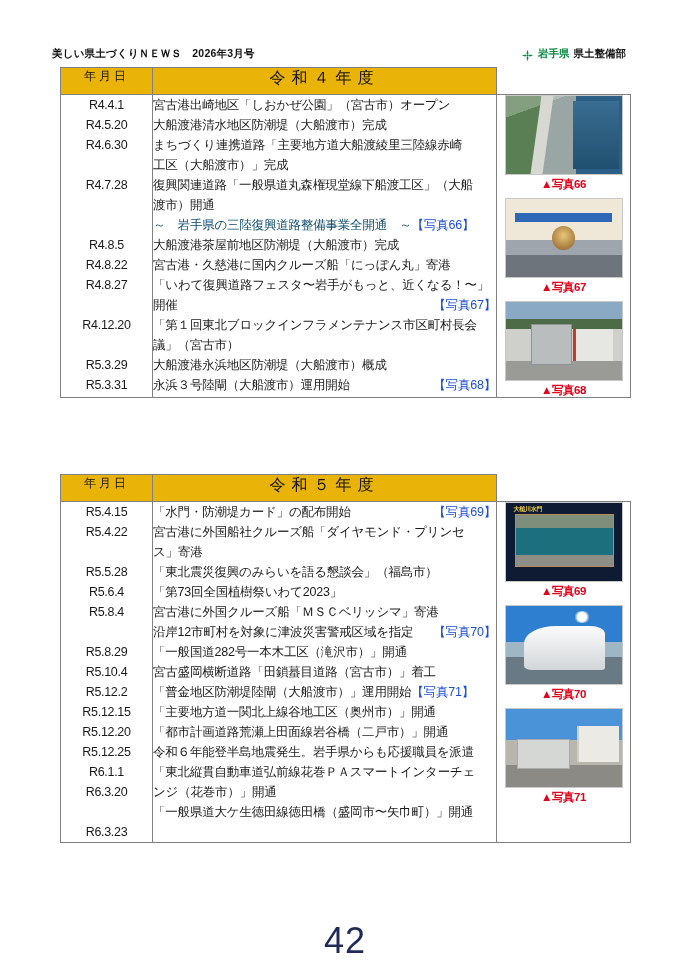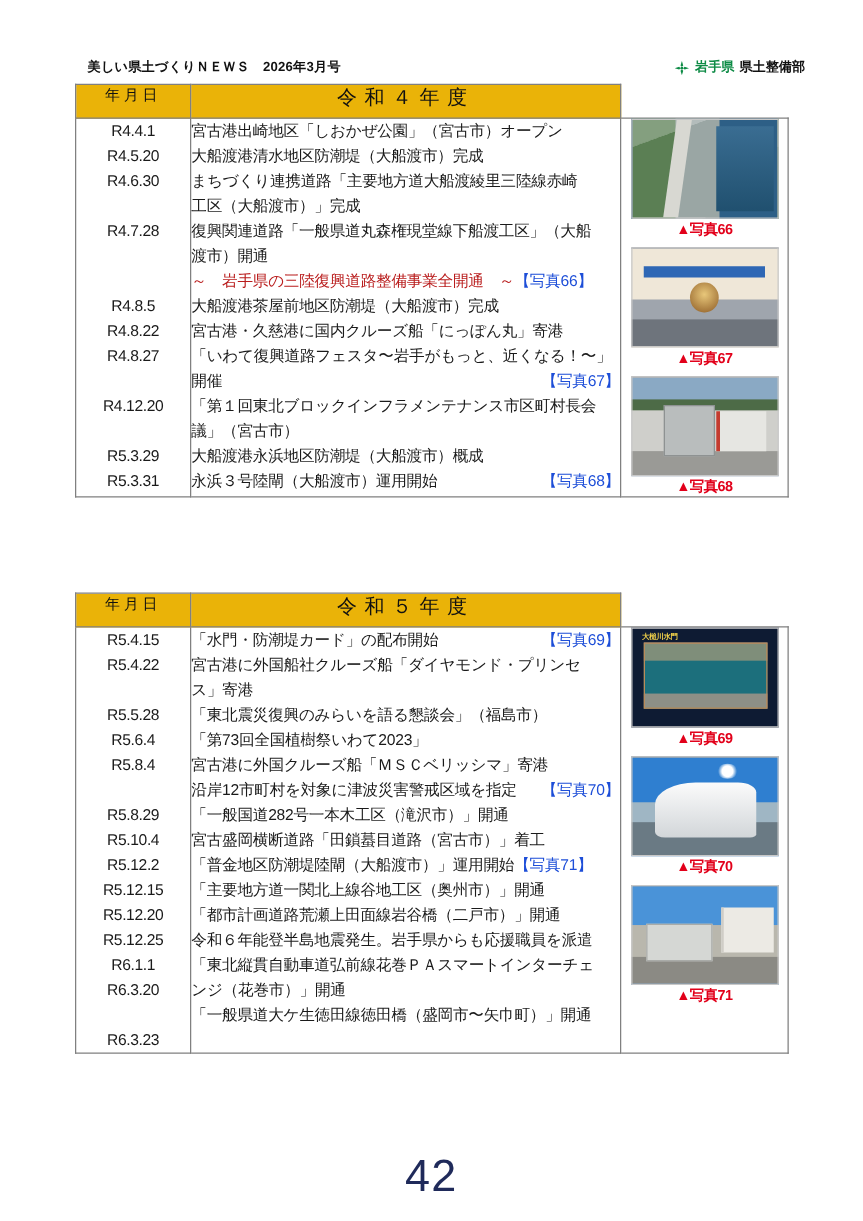--- a/index.html
+++ b/index.html
@@ -12,21 +12,21 @@
     height: 977px;
     font-family: "Liberation Sans", "DejaVu Sans", sans-serif;
     color: #1a1a1a;
     position: relative;
     overflow: hidden;
   }
 
   
   .page-header {
     position: absolute;
-    left: 70px;
+    left: 52px;
     top: 44px;
     width: 574px;
     height: 20px;
     display: flex;
     align-items: center;
     justify-content: space-between;
   }
   .header-title {
     font-size: 10.5px;
     font-weight: bold;
@@ -118,21 +118,21 @@
   }
 
   .tag-photo {
     color: #1d4ed8;
     letter-spacing: -0.2px;
   }
   .tag-photo.right {
     float: right;
   }
   .highlight-blue {
-    color: #b91c1c;
+    color: #0c4a6e;
   }
 
   
   .cell-photo {
     padding: 6px 0 6px 0;
     text-align: center;
     vertical-align: top;
   }
   .photo-block { margin-bottom: 7px; }
   .photo-block:last-child { margin-bottom: 0; }

